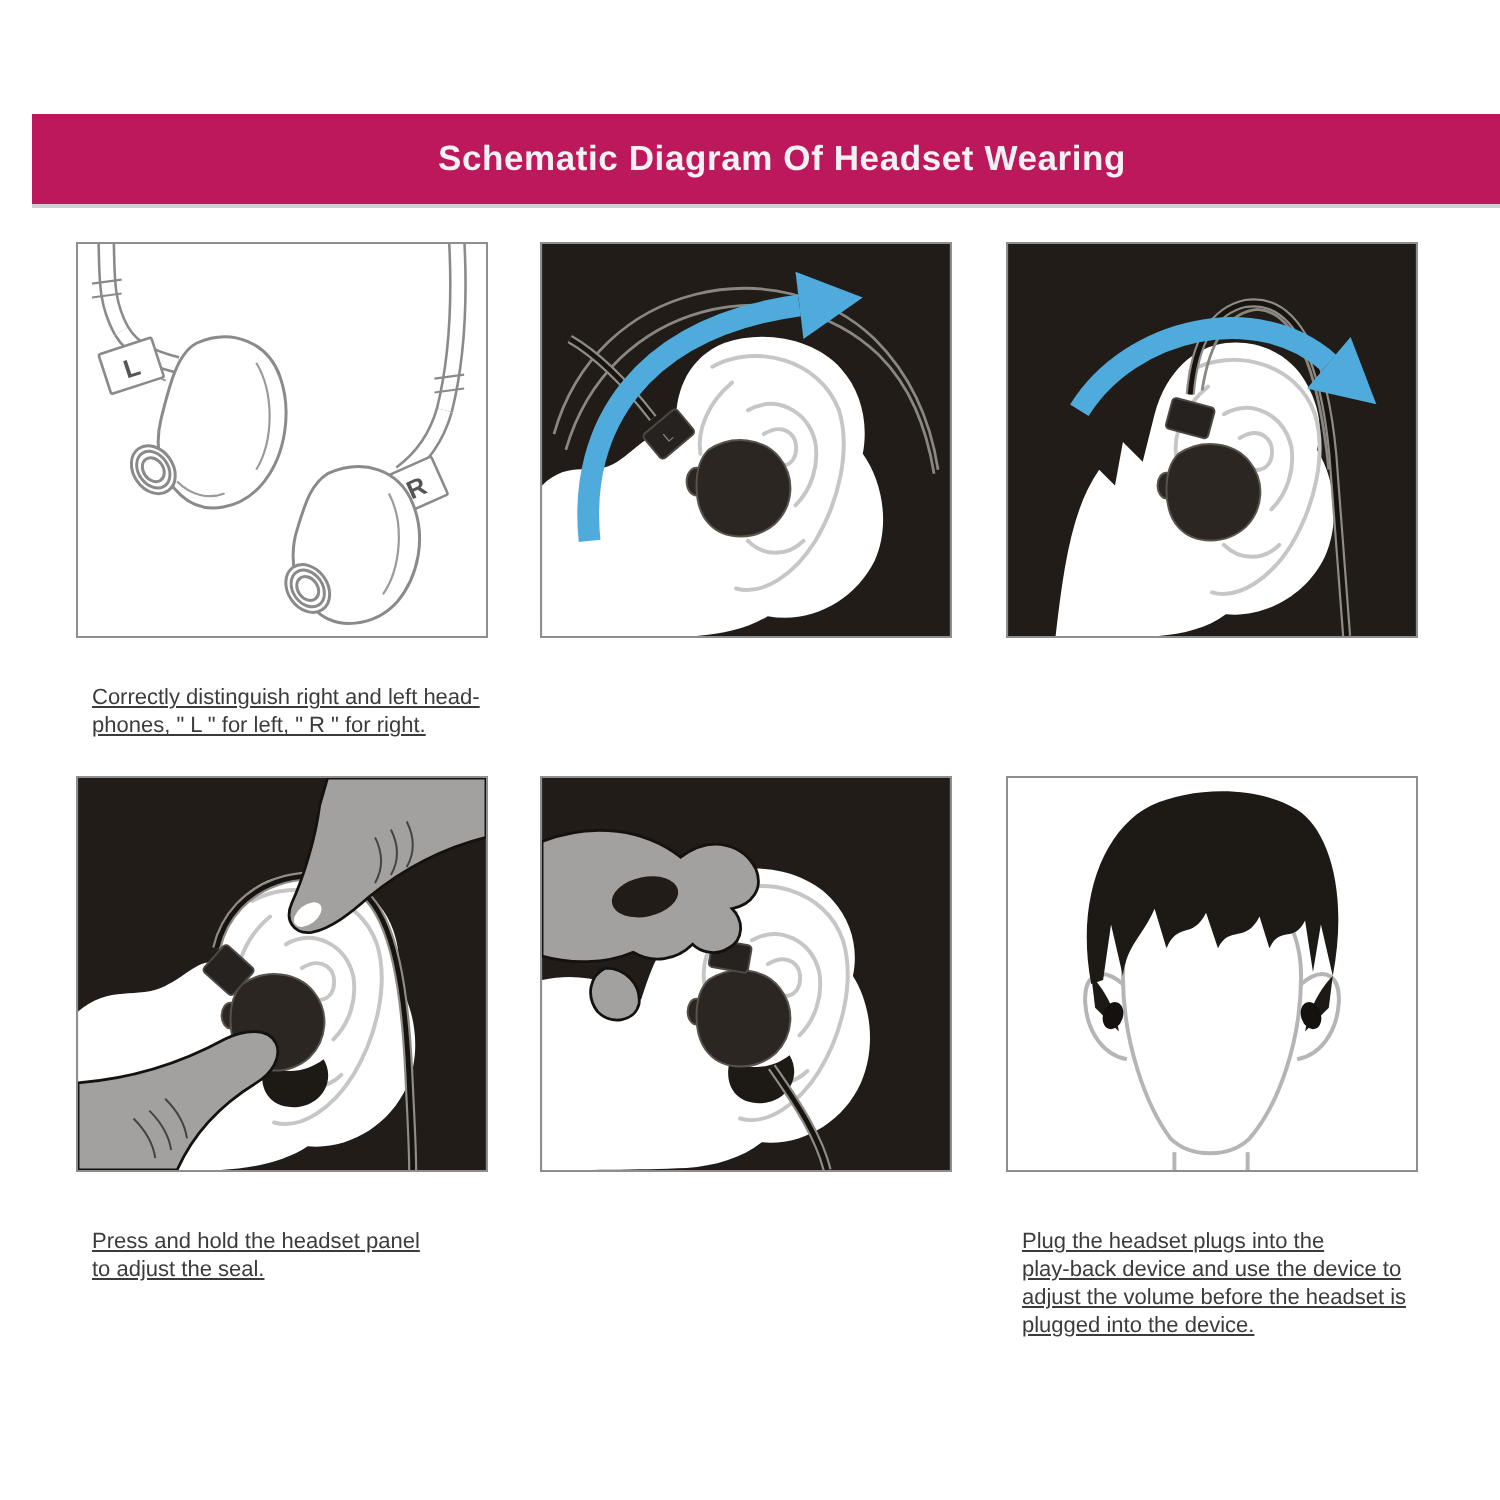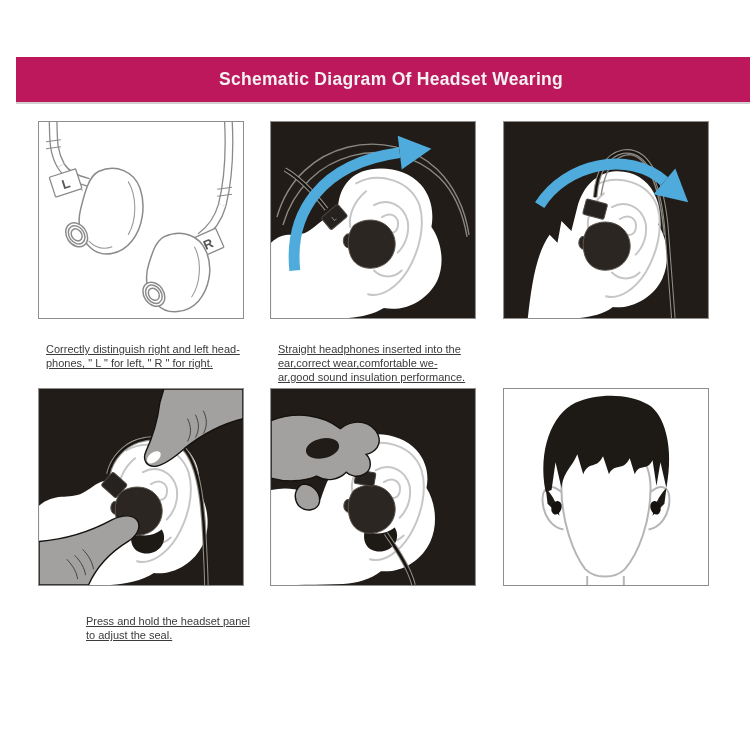--- a/index.html
+++ b/index.html
@@ -10,21 +10,21 @@
           display:flex;align-items:center;justify-content:center;box-shadow:0 2px 0 rgba(0,0,0,.18);}
   .banner h1{margin:0;color:#f2f2f2;font-size:17.5px;font-weight:bold;letter-spacing:.3px;}
   
   .panel{position:absolute;width:206px;height:198px;margin:0;}
   .panel svg{display:block;width:206px;height:198px;border:1px solid #8e8e8e;box-sizing:border-box;}
   .r1{top:121px;} .r2{top:388px;}
   .c1{left:38px;} .c2{left:270px;} .c3{left:503px;}
   
   .caption{position:absolute;width:208px;color:#3b3b3b;font-size:11px;line-height:14px;
            white-space:pre-line;text-decoration:underline;}
-  .cap-r1{top:331px;} .cap-r2{top:603px;margin-left:40px;}
+  .cap-r1{top:331px;} .cap-r2{top:603px;}
   .cap-c1{left:46px;} .cap-c2{left:278px;} .cap-c3{left:511px;}
   
   .bg-dark{fill:#211c18;}
   .lit{fill:#ffffff;}
   .ear-line{fill:none;stroke:#c6c6c6;stroke-width:2;stroke-linecap:round;}
   .bud{fill:#2b2622;stroke:#59534b;stroke-width:1;}
   .conn{fill:#26221f;stroke:#4d4843;stroke-width:1;}
   .cable-o{fill:none;stroke:#8f8b85;stroke-width:4.6;}
   .cable-i{fill:none;stroke:#17130f;stroke-width:2.4;}
   .thin-wire{fill:none;stroke:#8a8680;stroke-width:1.4;}
@@ -135,23 +135,20 @@
           <rect class="conn" x="-11" y="-8" width="22" height="16" rx="2"></rect>
           <text class="conn-letter" x="-3" y="3">L</text>
         </g>
       </g>
       <g>
         <path class="blue" d="M24,150 C18,92 50,42 130,31"></path>
         <polygon class="bluehead" points="128,14 162,27 132,48"></polygon>
       </g>
     </svg>
   </figure>
-  <p class="caption cap-r1 cap-c2">Straight headphones inserted into the
-ear,correct wear,comfortable we-
-ar,good sound insulation performance.</p>
 
   <figure class="panel r1 c3">
     <svg viewBox="0 0 206 198">
       <rect class="bg-dark" x="0" y="0" width="206" height="198"></rect>
       <path class="lit" d="M24,198 C28,164 32,134 46,114 L54,122 L58,100 L68,110 L74,86 C80,64 94,52 110,50 C128,48 144,57 151,71 C157,82 159,93 156,104 C165,118 168,140 160,158 C151,177 130,189 110,187 C101,194 88,197 76,198 Z"></path>
       <g>
         <path class="ear-line" d="M92,64 C114,52 146,60 155,86 C161,106 155,132 143,152 C133,168 117,180 103,176"></path>
         <path class="ear-line" d="M101,72 C89,82 83,96 85,108"></path>
         <path class="ear-line" d="M109,86 C123,78 139,86 143,102 C145,114 141,126 133,134"></path>
         <path class="ear-line" d="M117,98 C127,92 135,98 133,108 C131,116 121,116 119,109"></path>
@@ -264,14 +261,18 @@
             </g>
         </g>
         <g>
           <g transform="translate(153,120) rotate(-18)">
               <ellipse fill="#14110e" rx="5" ry="7"></ellipse>
             </g>
         </g>
       </g>
     </svg>
   </figure>
+  <p class="caption cap-r2 cap-c3">Plug the headset plugs into the
+play-back device and use the device to
+adjust the volume before the headset is
+plugged into the device.</p>
 
 </div>
 
 </body></html>

